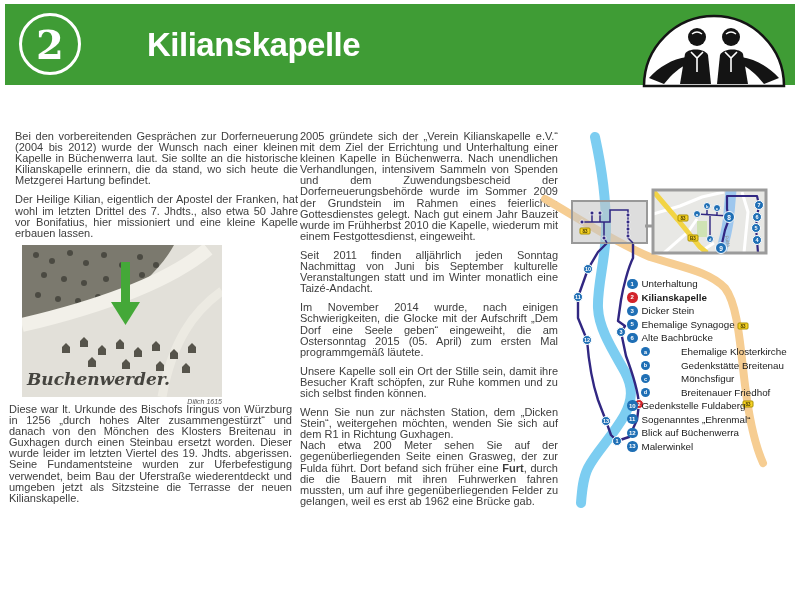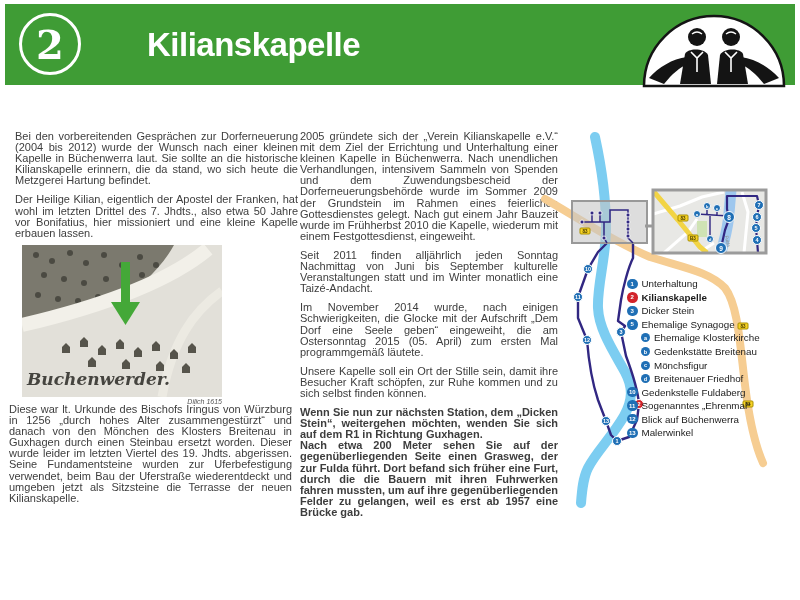--- a/index.html
+++ b/index.html
@@ -9,38 +9,38 @@
   .bar{position:absolute;left:5px;top:4px;right:5px;height:81px;background:#3f9c35;}
   .numcircle{position:absolute;left:14px;top:9px;width:62px;height:62px;border:3px solid #fff;
              border-radius:50%;box-sizing:border-box;display:flex;align-items:center;justify-content:center;
              color:#fff;font-family:"DejaVu Serif",serif;font-weight:bold;font-size:40px;}
   .title{position:absolute;left:142px;top:22px;color:#fff;font-size:33px;font-weight:bold;
          letter-spacing:-0.5px;}
   .logo{position:absolute;right:8px;top:3px;}
   
   .tcol{position:absolute;color:#3d3d3d;font-size:11px;line-height:11.1px;text-align:justify;}
   .tcol p{margin:0 0 8px 0;}
-  .tcol p.tight{margin:0;font-weight:bold;}
+  .tcol p.tight{margin:0;}
   #leftTop{left:15px;top:131px;width:283px;}
   #leftBottom{left:9px;top:404px;width:283px;}
   #midCol{left:300px;top:131px;width:258px;}
   .engraving{position:absolute;left:22px;top:245px;width:200px;height:152px;}
   .caption{position:absolute;left:22px;top:398px;width:200px;text-align:right;
            font-size:7px;font-style:italic;color:#555;}
   
   #mapSvg{position:absolute;left:540px;top:110px;}
   #markerLayer{position:absolute;left:0;top:0;width:800px;height:600px;pointer-events:none;}
   .mk{position:absolute;transform:translate(-50%,-50%);border-radius:50%;color:#fff;font-weight:bold;
       display:flex;align-items:center;justify-content:center;border:1px solid #fff;box-sizing:border-box;}
   .mk.badge{border-radius:1.5px;background:#f7d325;border:1px solid #a98f00;color:#403500;
             width:11px;height:7px;font-size:4.5px;letter-spacing:0;}
   
   #legend{position:absolute;left:627px;top:277px;width:172px;}
   .lrow{display:flex;align-items:center;height:13.55px;font-size:9.8px;color:#1b1b1b;}
-  .lrow.sub{margin-left:14px;}
+  .lrow.sub{margin-left:14px;gap:27px;}
   .lrow.bold .llab{font-weight:bold;}
   .lnum{flex:0 0 auto;width:10.5px;height:10.5px;border-radius:50%;margin-right:4px;color:#fff;
         font-size:6px;font-weight:bold;display:flex;align-items:center;justify-content:center;}
   .lrow.sub .lnum{width:9px;height:9px;font-size:5.5px;}
 </style>
 </head>
 <body>
 
 <div class="page">
 
@@ -121,21 +121,21 @@
   <div class="tcol" id="leftBottom">
     <p>Diese war lt. Urkunde des Bischofs Iringus von Würzburg in 1256 „durch hohes Alter zusammengestürzt“ und danach von den Mönchen des Klosters Breitenau in Guxhagen durch einen Steinbau ersetzt worden. Dieser wurde leider im letzten Viertel des 19. Jhdts. abgerissen. Seine Fundamentsteine wurden zur Uferbefestigung verwendet, beim Bau der Uferstraße wiederentdeckt und umgeben jetzt als Sitzsteine die Terrasse der neuen Kilianskapelle.</p>
   </div>
 
   <div class="tcol" id="midCol">
     <p>2005 gründete sich der „Verein Kilianskapelle e.V.“ mit dem Ziel der Errichtung und Unterhaltung einer kleinen Kapelle in Büchenwerra. Nach unendlichen Verhandlungen, intensivem Sammeln von Spenden und dem Zuwendungsbescheid der Dorferneuerungsbehörde wurde im Sommer 2009 der Grundstein im Rahmen eines feierlichen Gottesdienstes gelegt. Nach gut einem Jahr Bauzeit wurde im Frühherbst 2010 die Kapelle, wiederum mit einem Festgottesdienst, eingeweiht.</p>
     <p>Seit 2011 finden alljährlich jeden Sonntag Nachmittag von Juni bis September kulturelle Veranstaltungen statt und im Winter monatlich eine Taizé-Andacht.</p>
     <p>Im November 2014 wurde, nach einigen Schwierigkeiten, die Glocke mit der Aufschrift „Dem Dorf eine Seele geben“ eingeweiht, die am Ostersonntag 2015 (05. April) zum ersten Mal programmgemäß läutete.</p>
     <p>Unsere Kapelle soll ein Ort der Stille sein, damit ihre Besucher Kraft schöpfen, zur Ruhe kommen und zu sich selbst finden können.</p>
     <p class="tight">Wenn Sie nun zur nächsten Station, dem „Dicken Stein“, weitergehen möchten, wenden Sie sich auf dem R1 in Richtung Guxhagen.</p>
-    <p class="tight"><span>Nach etwa 200 Meter sehen Sie auf der gegenüberliegenden Seite einen Grasweg, der zur Fulda führt. Dort befand sich früher eine </span><b>Furt</b><span>, durch die die Bauern mit ihren Fuhrwerken fahren mussten, um auf ihre gegenüberliegenden Felder zu gelangen, weil es erst ab 1957 eine Brücke gab.</span></p>
+    <p class="tight"><span>Nach etwa 200 Meter sehen Sie auf der gegenüberliegenden Seite einen Grasweg, der zur Fulda führt. Dort befand sich früher eine </span><b>Furt</b><span>, durch die die Bauern mit ihren Fuhrwerken fahren mussten, um auf ihre gegenüberliegenden Felder zu gelangen, weil es erst ab 1962 eine Brücke gab.</span></p>
   </div>
 
   <svg id="mapSvg" width="260" height="400" viewBox="540 110 260 400">
 
     <path d="M 545,199 C 575,216 610,240 650,257 C 685,268 710,272 725,288
              C 738,305 740,345 745,385 C 749,418 755,445 763,463" stroke="#f6cd92" stroke-width="8" fill="none" stroke-linecap="round"></path>
 
     <path d="M 595,137 C 600,160 606,195 606,228 C 606,258 597,285 598,308
              C 599,330 614,352 625,372 C 633,387 633,400 624,416
              C 612,437 596,452 588,468 C 583,478 582,490 581,503" stroke="#7ccdf1" stroke-width="10" fill="none" stroke-linecap="round"></path>
@@ -217,20 +217,24 @@
         <span class="llab">Kilianskapelle</span>
       </div>
       <div class="lrow">
         <span class="lnum" style="background: rgb(31, 111, 181);">3</span>
         <span class="llab">Dicker Stein</span>
       </div>
       <div class="lrow">
         <span class="lnum" style="background: rgb(31, 111, 181);">5</span>
         <span class="llab">Ehemalige Synagoge</span>
       </div>
+      <div class="lrow">
+        <span class="lnum" style="background: rgb(31, 111, 181);">6</span>
+        <span class="llab">Alte Bachbrücke</span>
+      </div>
       <div class="lrow sub">
         <span class="lnum" style="background: rgb(31, 111, 181);">a</span>
         <span class="llab">Ehemalige Klosterkirche</span>
       </div>
       <div class="lrow sub">
         <span class="lnum" style="background: rgb(31, 111, 181);">b</span>
         <span class="llab">Gedenkstätte Breitenau</span>
       </div>
       <div class="lrow sub">
         <span class="lnum" style="background: rgb(31, 111, 181);">c</span>

